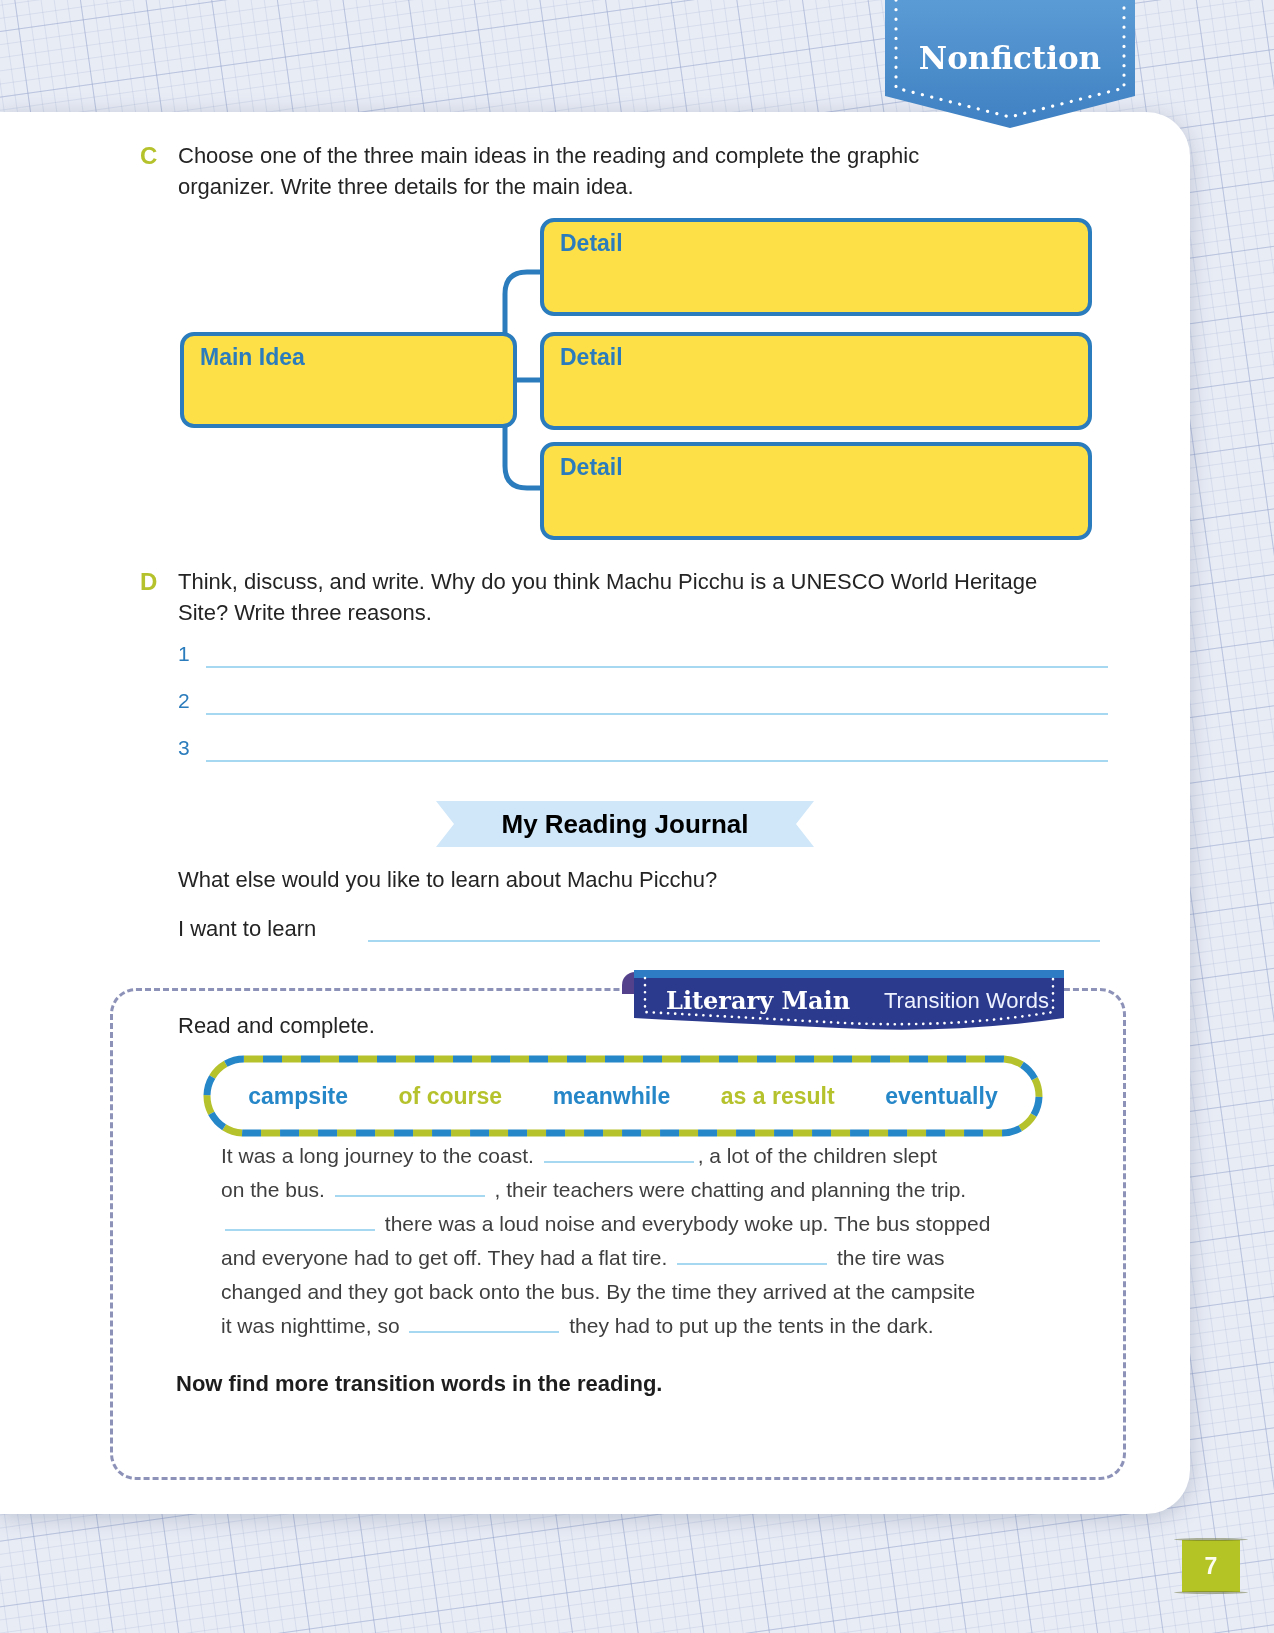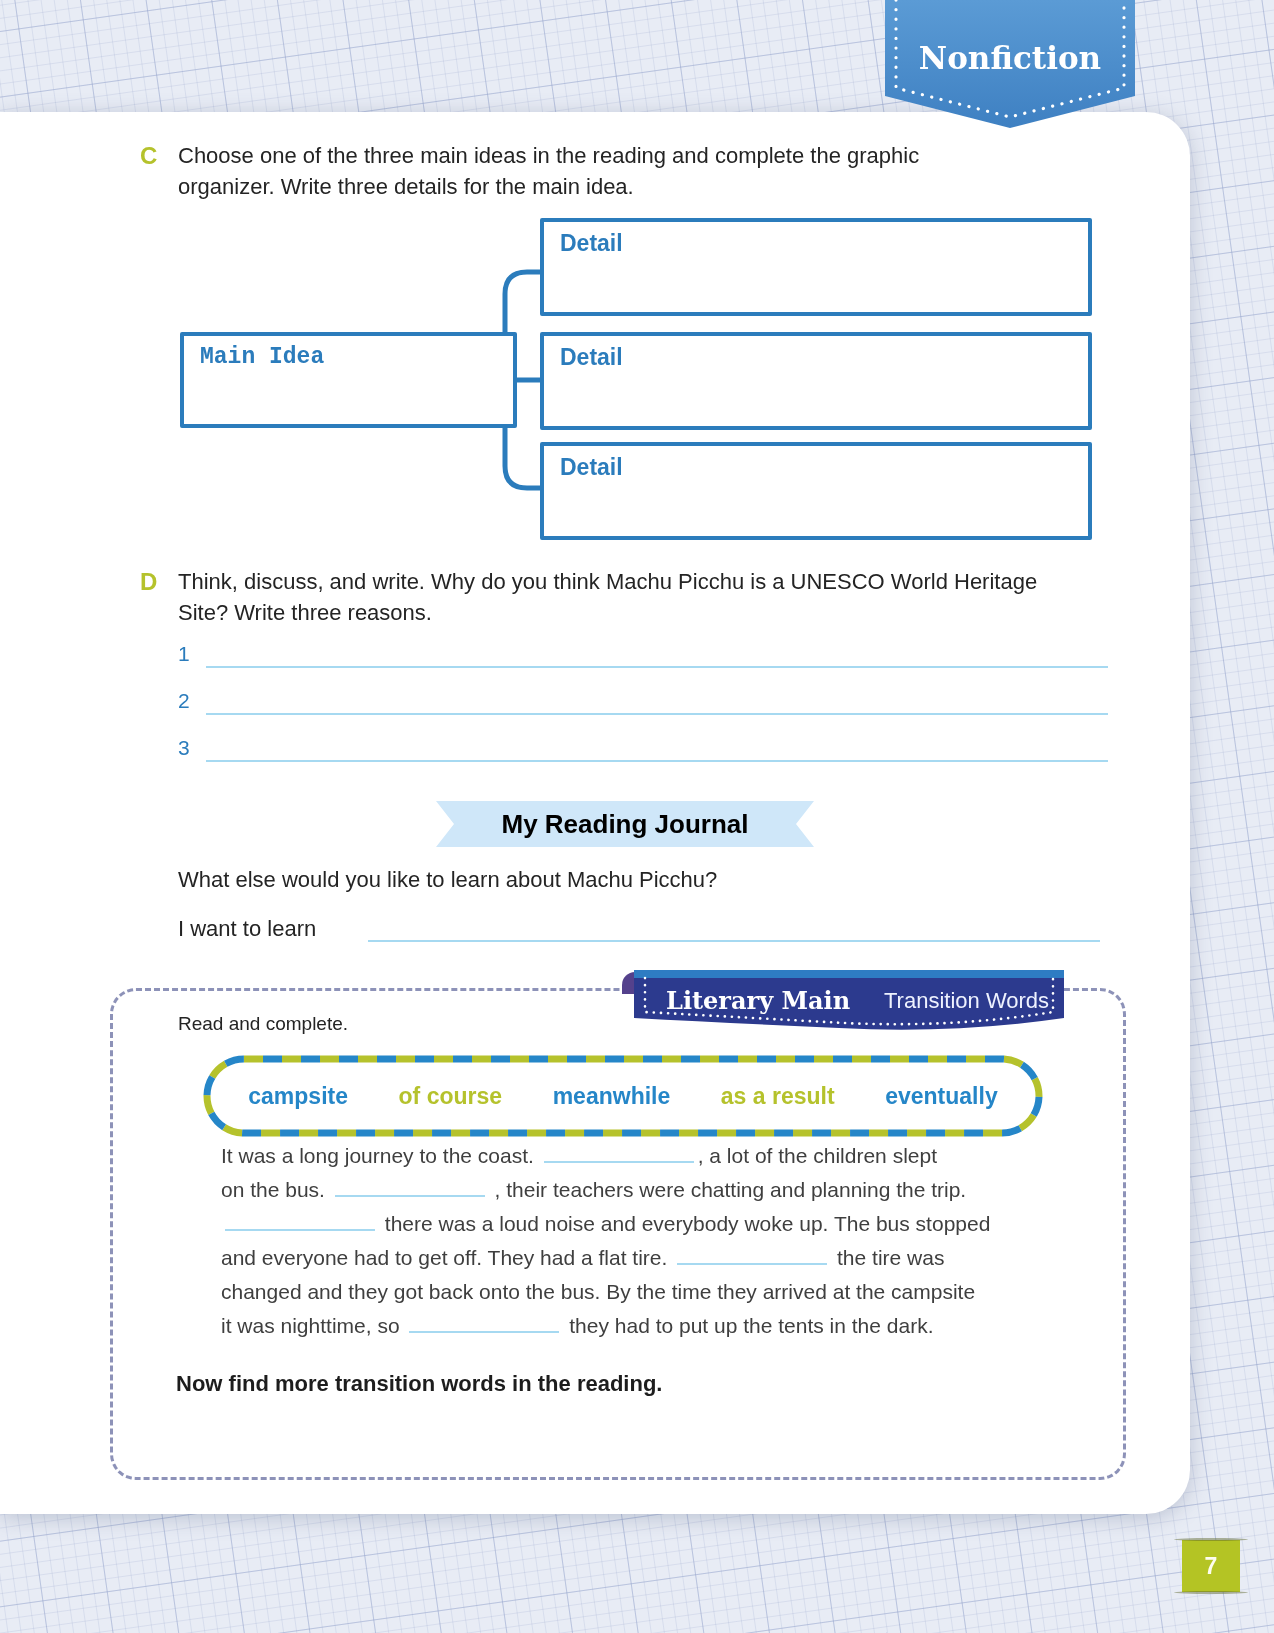--- a/index.html
+++ b/index.html
@@ -23,23 +23,23 @@
   .ribbon-label{position:absolute;left:0;top:40px;width:100%;text-align:center;
     font-family:"DejaVu Serif",serif;font-weight:bold;font-size:31px;color:#ffffff;}
 
   
   .instr{position:absolute;font-size:22px;line-height:31px;color:#242424;}
   .letter{position:absolute;font-size:24px;font-weight:bold;color:#b5c22c;}
 
   
   .organizer{position:absolute;left:175px;top:210px;width:925px;height:340px;}
   .organizer svg{position:absolute;left:0;top:0;}
-  .obox{position:absolute;box-sizing:border-box;background:#ffffff;border:4px solid #2b7cbc;
-        border-radius:2px;padding:8px 16px;font-size:23px;font-weight:bold;color:#2b7cbc;}
-  .obox.main{left:5px;top:122px;width:337px;height:96px;font-family:Liberation Mono, monospace;}
+  .obox{position:absolute;box-sizing:border-box;background:#fde047;border:4px solid #2b7cbc;
+        border-radius:14px;padding:8px 16px;font-size:23px;font-weight:bold;color:#2b7cbc;}
+  .obox.main{left:5px;top:122px;width:337px;height:96px;}
   .obox.d1{left:365px;top:8px;width:552px;height:98px;}
   .obox.d2{left:365px;top:122px;width:552px;height:98px;}
   .obox.d3{left:365px;top:232px;width:552px;height:98px;}
 
   
   .reason-row{position:absolute;left:178px;width:930px;height:34px;display:flex;align-items:flex-end;}
   .reason-num{width:28px;font-size:21px;color:#2b7cbc;padding-bottom:2px;}
   .reason-line{flex:1;border-bottom:2px solid #a6d9f1;height:30px;}
 
   
@@ -55,21 +55,21 @@
   .dashedbox{position:absolute;left:110px;top:988px;width:1016px;height:492px;box-sizing:border-box;
     border:3px dashed #8d92b8;border-radius:26px;background:#fff;}
   .lit-fold{position:absolute;left:622px;top:972px;width:26px;height:22px;background:#54418c;
     border-radius:13px 13px 0 0;z-index:4;}
   .lit-banner{position:absolute;left:634px;top:970px;width:430px;height:70px;z-index:5;}
   .lit-banner svg{position:absolute;left:0;top:0;}
   .lit-left{position:absolute;left:32px;top:16px;font-family:"DejaVu Serif",serif;font-weight:bold;
             font-size:24px;color:#ffffff;}
   .lit-right{position:absolute;left:250px;top:18px;font-size:22px;color:#eef2ff;}
 
-  .readcomplete{position:absolute;left:65px;top:22px;font-size:19px;color:#242424;}
+  .readcomplete{position:absolute;left:65px;top:22px;font-size:22px;color:#242424;}
   .wordbank{position:absolute;left:90px;top:64px;width:840px;height:82px;}
   .wordbank svg{position:absolute;left:0;top:0;}
   .wb-words{position:absolute;left:20px;top:0;width:800px;height:82px;display:flex;
             align-items:center;justify-content:space-around;}
   .wb-word{font-size:23px;font-weight:bold;}
   .wb-blue{color:#2586c8;}
   .wb-lime{color:#b5c22c;}
 
   .passage{position:absolute;left:68px;top:148px;width:920px;font-size:21px;line-height:34px;color:#3f3f3f;}
   .p-line{white-space:nowrap;height:34px;margin-left:40px;}

